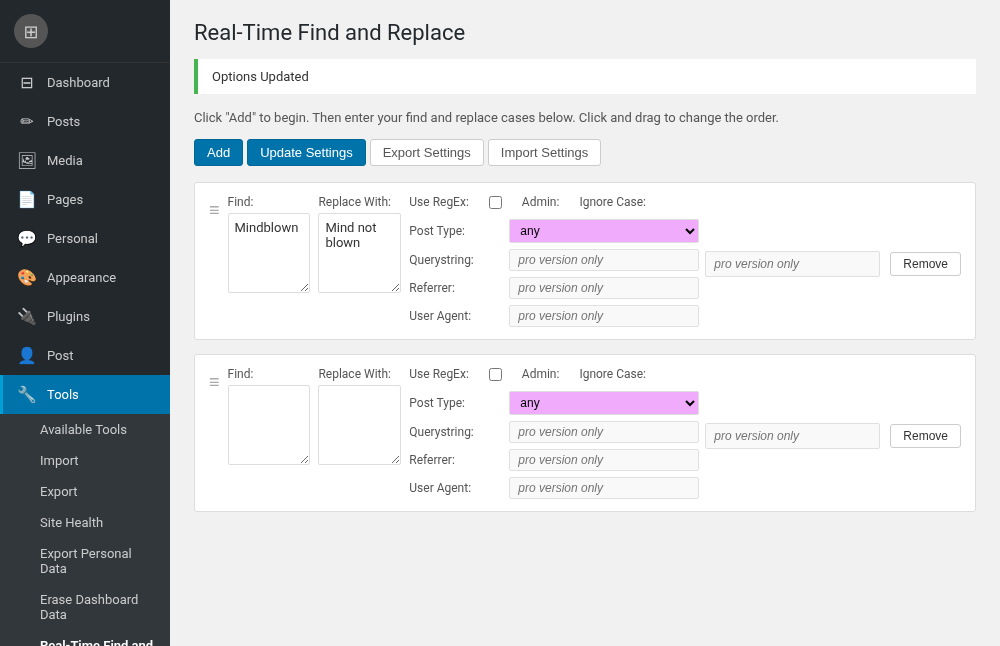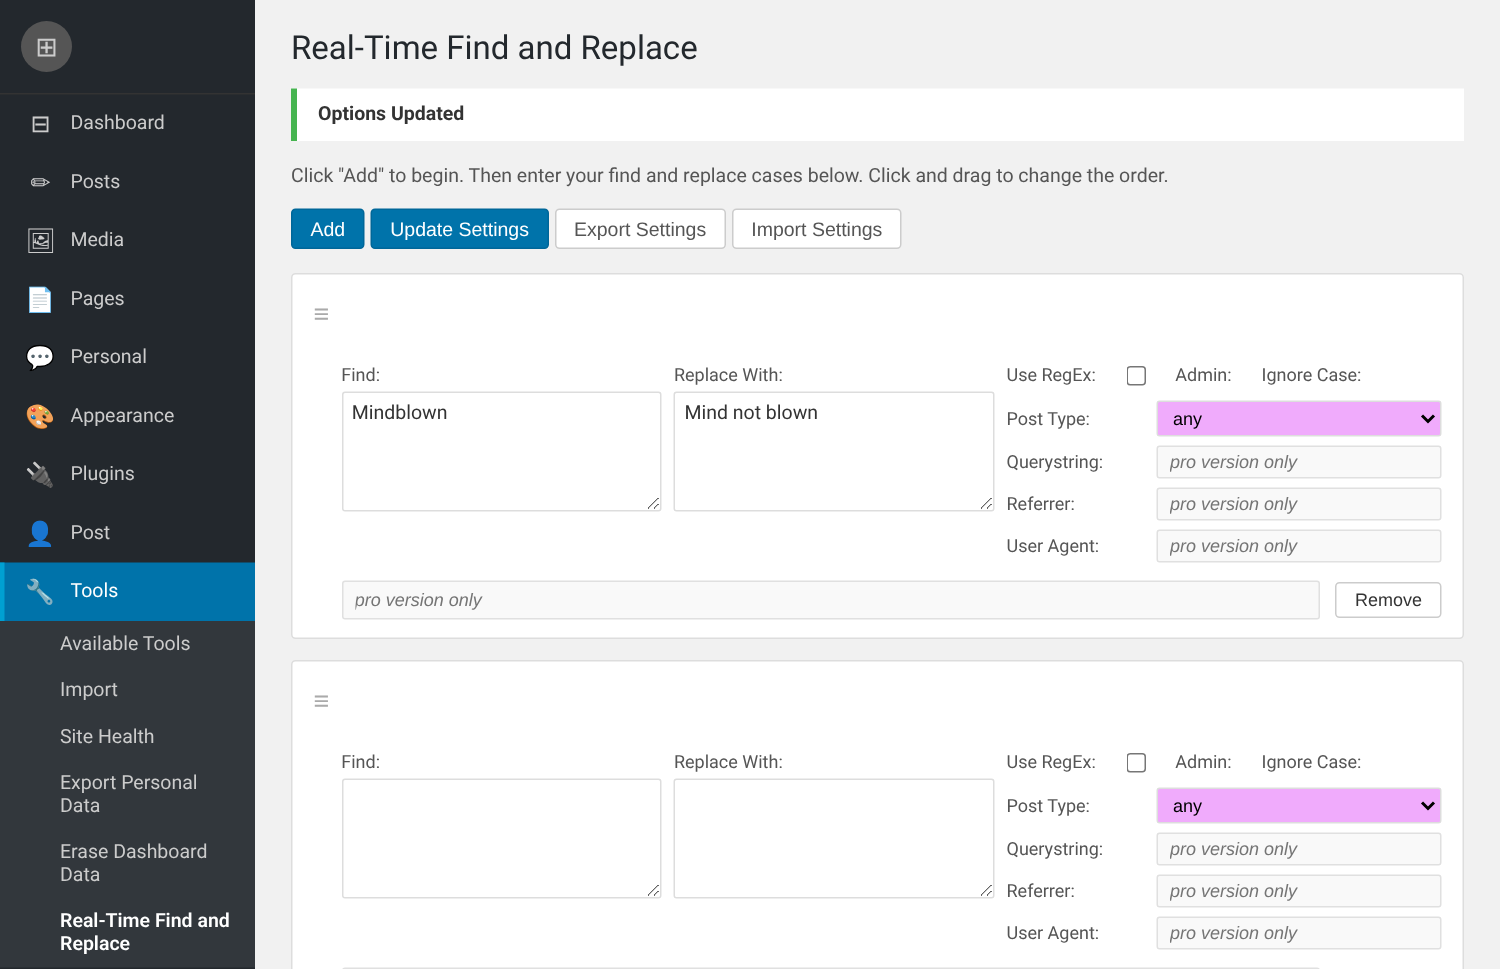--- a/index.html
+++ b/index.html
@@ -59,21 +59,20 @@
       margin-bottom: 14px;
     }
 
     .notice-updated {
       background: #fff;
       border-left: 4px solid #46b450;
       padding: 10px 14px;
       margin-bottom: 16px;
       font-size: 13px;
       color: #333;
-      font-weight: bold;
     }
 
     .description {
       color: #555;
       margin-bottom: 14px;
       font-size: 13px;
     }
 
     .toolbar {
       display: flex; gap: 4px;
@@ -110,23 +109,21 @@
     .drag-handle {
       color: #aaa;
       font-size: 18px;
       cursor: grab;
       padding-top: 6px;
       line-height: 1;
     }
     .rule-fields {
       flex: 1;
       display: flex;
-      flex-direction: column;
       gap: 6px;
-      margin-top: 48px;
     }
     .rule-top {
       display: flex; gap: 8px; align-items: flex-start;
     }
     .find-replace {
       display: flex; gap: 8px; flex: 1;
     }
     .field-group {
       display: flex; flex-direction: column; gap: 4px;
       flex: 1;
@@ -231,20 +228,21 @@
     <span>Post</span>
   </div>
   <div class="sidebar-item active">
     <span class="icon">🔧</span>
     <span>Tools</span>
   </div>
 
   <div class="sidebar-submenu">
     <div class="sub-item">Available Tools</div>
     <div class="sub-item">Import</div>
+    <div class="sub-item">Export</div>
     <div class="sub-item">Site Health</div>
     <div class="sub-item">Export Personal Data</div>
     <div class="sub-item">Erase Dashboard Data</div>
     <div class="sub-item active">Real-Time Find and Replace</div>
 
   </div>
 </nav>
 
 <main id="main">
   <h1 class="page-title">Real-Time Find and Replace</h1>

